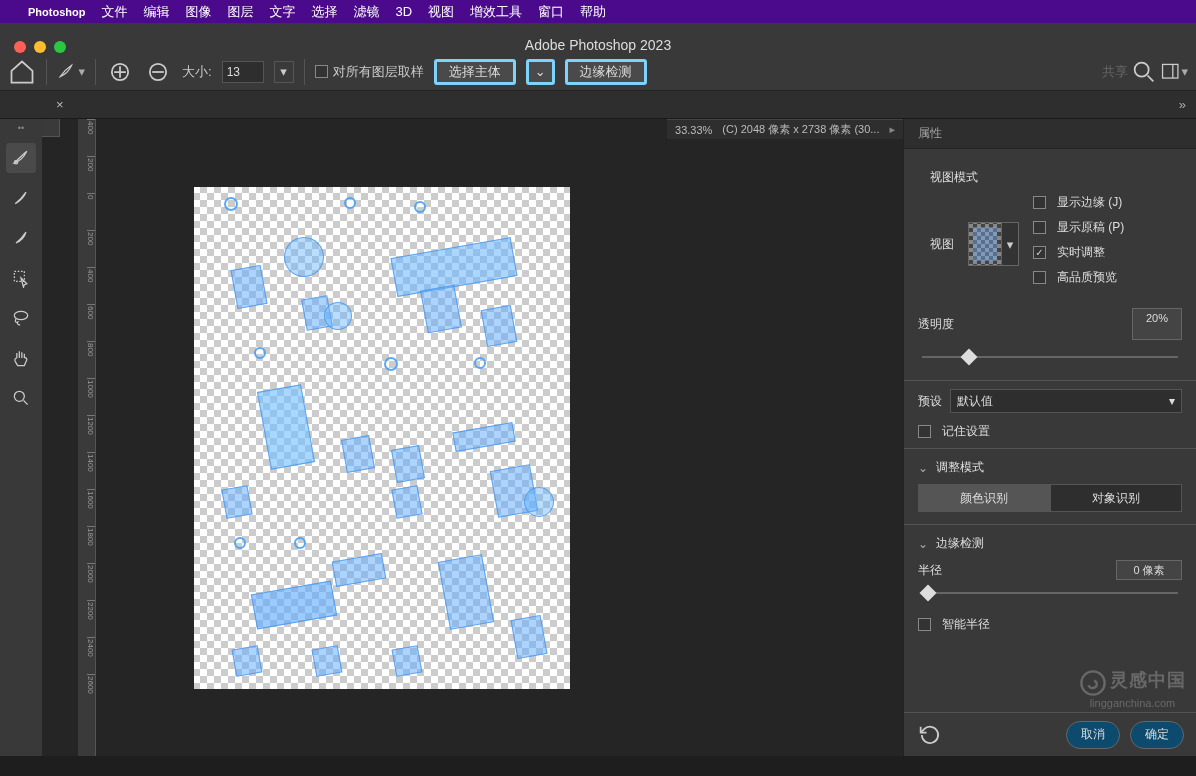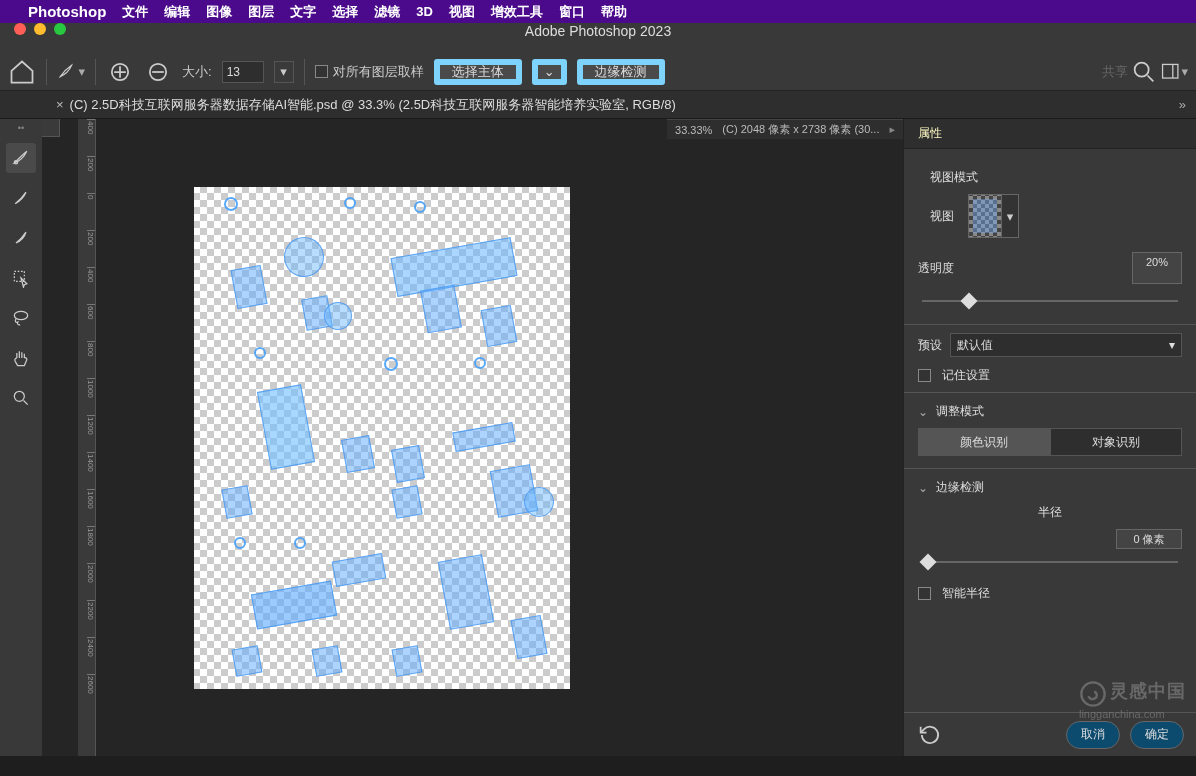--- a/index.html
+++ b/index.html
@@ -1,42 +1,42 @@
 <!DOCTYPE html>
 <html><head>
 <meta charset="utf-8">
 <style>
   * { box-sizing: border-box; margin: 0; padding: 0; }
   body { font-family: -apple-system, "Helvetica Neue", Arial, sans-serif; background: #1e1e1e; color: #ccc; width: 1196px; height: 776px; overflow: hidden; font-size: 13px; }
 
   
   .menubar { height: 23px; background: #4b0a8c; display: flex; align-items: center; padding: 0 12px; gap: 16px; color: #fff; }
   .menubar .apple { font-size: 14px; }
-  .menubar .app-name { font-weight: 700; font-size: 15px; }
-  .menubar .menu-item { font-size: 13px; font-weight:700;}
-
-  
-  .titlebar { height: 30px; background: #393939; display: flex; align-items: flex-start; position: relative; }
+  .menubar .app-name { font-weight: 700; font-size: 11px; }
+  .menubar .menu-item { font-size: 13px; font-weight:400;}
+
+  
+  .titlebar { height: 30px; background: #393939; display: flex; align-items: flex-end; position: relative; }
   .traffic { display: flex; gap: 8px; padding-left: 14px; }
   .dot { width: 12px; height: 12px; border-radius: 50%; }
   .dot.red { background: #ff5f57; }
   .dot.yellow { background: #febc2e; }
   .dot.green { background: #28c840; }
   .title-center { position: absolute; left: 50%; transform: translateX(-50%); color: #ddd; font-size:14px;}
 
   
   .options { height: 38px; background: #393939; border-bottom:1px solid #222; display: flex; align-items: center; padding: 0 8px; gap: 10px; }
   .icon-btn { width: 28px; height: 28px; display:flex; align-items:center; justify-content:center; color:#ccc; border-radius:3px; }
   .divider-v { width:1px; height:26px; background:#555; }
   .opt-label { color:#ccc; }
   .num-input { width:42px; height:22px; background:#2e2e2e; border:1px solid #555; color:#ddd; padding:0 4px; font-size:12px; }
   .dropdown-sm { width:20px; height:22px; background:#3a3a3a; border:1px solid #555; display:inline-flex; align-items:center; justify-content:center; }
   .checkbox { width:13px; height:13px; border:1px solid #888; background:#333; display:inline-block; vertical-align:middle; margin-right:5px; }
   .checkbox.checked::after { content:"✓"; color:#ccc; font-size:10px; display:block; text-align:center; line-height:11px; }
-  .btn-dark { height:26px; padding:0 12px; background:#4a4a4a; border:6px solid #7dd3fc; color:#ddd; display:inline-flex; align-items:center; border-radius:3px; }
+  .btn-dark { height:26px; padding:0 12px; background:#4a4a4a; border:3px solid #7dd3fc; color:#ddd; display:inline-flex; align-items:center; border-radius:3px; }
   .right-opts { margin-left:auto; display:flex; gap:2px; align-items:center; }
 
   
   .doc-tab-row { height:28px; background:#2e2e2e; display:flex; align-items:center; padding-left:56px; color:#ddd; font-size:13px; gap:6px; border-bottom:1px solid #1a1a1a;}
   .close-x { color:#bbb; cursor:pointer; font-size:13px;}
   .doc-tab-row .expand { margin-left:auto; margin-right:10px; color:#aaa;}
 
   
   .workspace { display:flex; height:637px; }
   .tools { width:42px; background:#393939; display:flex; flex-direction:column; align-items:center; padding-top:4px; gap:10px; }
@@ -52,47 +52,47 @@
   .canvas-area { flex:1; background:#252525; display:flex; align-items:center; justify-content:center; position:relative; overflow:hidden;}
   .artboard { width:376px; height:502px; background: repeating-conic-gradient(#fff 0% 25%, #ccc 0% 50%) 50% / 14px 14px; position:relative;}
   .artboard .shape { position:absolute; background:rgba(90,170,255,0.5); border:1px solid rgba(70,150,240,0.8); transform:skewY(-10deg) skewX(10deg);}
   
   .artboard .ico { position:absolute; border:2px solid rgba(70,160,250,0.9); border-radius:50%; }
 
   .statusbar { height:20px; background:#2e2e2e; display:flex; align-items:center; padding:0 8px; font-size:11px; color:#bbb; gap:10px; border-top:1px solid #444;}
 
   
   .props { width:293px; background:#393939; display:flex; flex-direction:column; border-left:1px solid #222;}
-  .panel-tab { height:30px; background:#2e2e2e; display:flex; align-items:center; padding:0 14px; color:#fef9c3; font-size:12px; border-bottom:1px solid #222;}
+  .panel-tab { height:30px; background:#2e2e2e; display:flex; align-items:center; padding:0 14px; color:#a3a3a3; font-size:12px; border-bottom:1px solid #222;}
   .panel-body { flex:1; overflow:auto; padding:10px 14px;}
   .section-head { color:#ddd; font-size:12px; margin:10px 0 8px 12px;}
   .view-block { display:flex; align-items:center; gap:14px; margin-bottom:14px; padding-left:12px;}
   .thumb-box { width:34px; height:44px; border:1px solid #666; background: repeating-conic-gradient(#888 0% 25%, #444 0% 50%) 50% / 8px 8px; position:relative;}
   .thumb-box .t-over { position:absolute; inset:4px; background:rgba(120,180,255,0.4);}
   .thumb-dd { width:18px; height:44px; background:#333; border:1px solid #666; display:flex; align-items:center; justify-content:center; margin-left:-1px;}
   .check-row { display:flex; align-items:center; gap:6px; color:#ddd; margin-bottom:8px; font-size:12px;}
   .prop-row { display:flex; align-items:center; gap:8px; margin-bottom:8px; }
   .prop-label { color:#ddd; font-size:12px; }
   .pct-box { width:50px; height:32px; background:#444; border:1px solid #666; color:#ddd; text-align:center; font-size:11px; line-height:18px;}
   .slider { height:18px; position:relative; background:transparent; margin:4px 4px 14px;}
   .slider::before { content:""; position:absolute; left:0; right:0; top:8px; height:2px; background:#666;}
   .slider .handle { position:absolute; top:3px; width:12px; height:12px; background:#ddd; transform:rotate(45deg);}
   .select-full { flex:1; height:24px; background:#2e2e2e; border:1px solid #555; color:#ddd; padding:0 6px; display:flex; align-items:center; justify-content:space-between; font-size:12px;}
   .collapse-row { display:flex; align-items:center; gap:8px; color:#ddd; margin:10px 0 8px; cursor:pointer; font-size:12px;}
   .collapse-row .chev { color:#aaa; }
   .seg { display:flex; margin:6px 0 12px;}
   .seg .seg-btn { flex:1; height:28px; background:#2e2e2e; border:1px solid #555; display:flex; align-items:center; justify-content:center; color:#ddd; font-size:12px;}
   .seg .seg-btn.active { background:#555; }
-  .radius-row { display:flex; align-items:center; gap:8px; margin-bottom:4px;flex-direction:column;}
+  .radius-row { display:flex; align-items:center; gap:8px; margin-bottom:4px;}
   .radius-row .val { margin-left:auto; width:66px; height:20px; background:#444; border:1px solid #666; color:#ddd; text-align:center; font-size:11px; line-height:18px;}
   .hr { height:1px; background:#555; margin:8px -14px;}
   .panel-footer { height:44px; border-top:1px solid #555; display:flex; align-items:center; padding:0 12px; gap:10px;}
   .panel-footer .spacer { flex:1;}
   .footer-btn { height:28px; padding:0 14px; background:#0c4a6e; border:1px solid #666; border-radius:14px; color:#ddd; font-size:12px; display:flex; align-items:center;}
-  .watermark { position:absolute; right:10px; bottom:56px; color:#888; font-size:11px; text-align:left; pointer-events:none; opacity:0.6;}
+  .watermark { position:absolute; right:10px; bottom:67px; color:#888; font-size:11px; text-align:center; pointer-events:none; opacity:0.6;}
   .watermark svg { vertical-align:middle;}
 
   
   .stroke { stroke:#ccc; stroke-width:1.5; fill:none;}
 </style>
 </head>
 <body>
 
 <div class="menubar">
   <span class="apple"></span>
@@ -174,21 +174,20 @@
           <rect class="stroke" x="3" y="4" width="18" height="16"></rect>
           <path class="stroke" d="M15 4v16"></path>
         </svg>
         <span style="margin-left:1px;color:#aaa;">▾</span>
       </div>
   </div>
 </div>
 
 <div class="doc-tab-row">
   <span class="close-x">×</span>
-  <span>(C) 2.5D科技互联网服务器数据存储AI智能.psd @ 33.3% (2.5D科技互联网服务器智能培养实验室, RGB/8)</span>
   <span class="expand">»</span>
 </div>
 
 <div class="workspace">
 
   <div class="tools">
     <div style="color:#888;font-size:9px;">••</div>
     <div class="tool active">
         <svg viewBox="0 0 24 24">
           <path class="stroke" d="M4 18c5-5 9-9 15-14-4 8-8 12-15 14z"></path>
@@ -304,20 +303,38 @@
     <div class="panel-body">
       <div class="section-head">视图模式</div>
       <div class="view-block">
         <span class="prop-label">视图</span>
         <div style="display:flex;">
           <div class="thumb-box">
               <div class="t-over"></div>
             </div>
           <div class="thumb-dd">▾</div>
         </div>
+        <div style="flex:1;">
+          <div class="check-row">
+              <span class="checkbox"></span>
+              <span>显示边缘 (J)</span>
+            </div>
+          <div class="check-row">
+              <span class="checkbox"></span>
+              <span>显示原稿 (P)</span>
+            </div>
+          <div class="check-row">
+              <span class="checkbox checked"></span>
+              <span>实时调整</span>
+            </div>
+          <div class="check-row">
+              <span class="checkbox"></span>
+              <span>高品质预览</span>
+            </div>
+        </div>
       </div>
       <div class="prop-row">
         <span class="prop-label">透明度</span>
         <span style="flex:1;"></span>
         <div class="pct-box">20%</div>
       </div>
       <div class="slider">
           <div class="handle" style="left:16%;"></div>
         </div>
       <div class="hr"></div>

